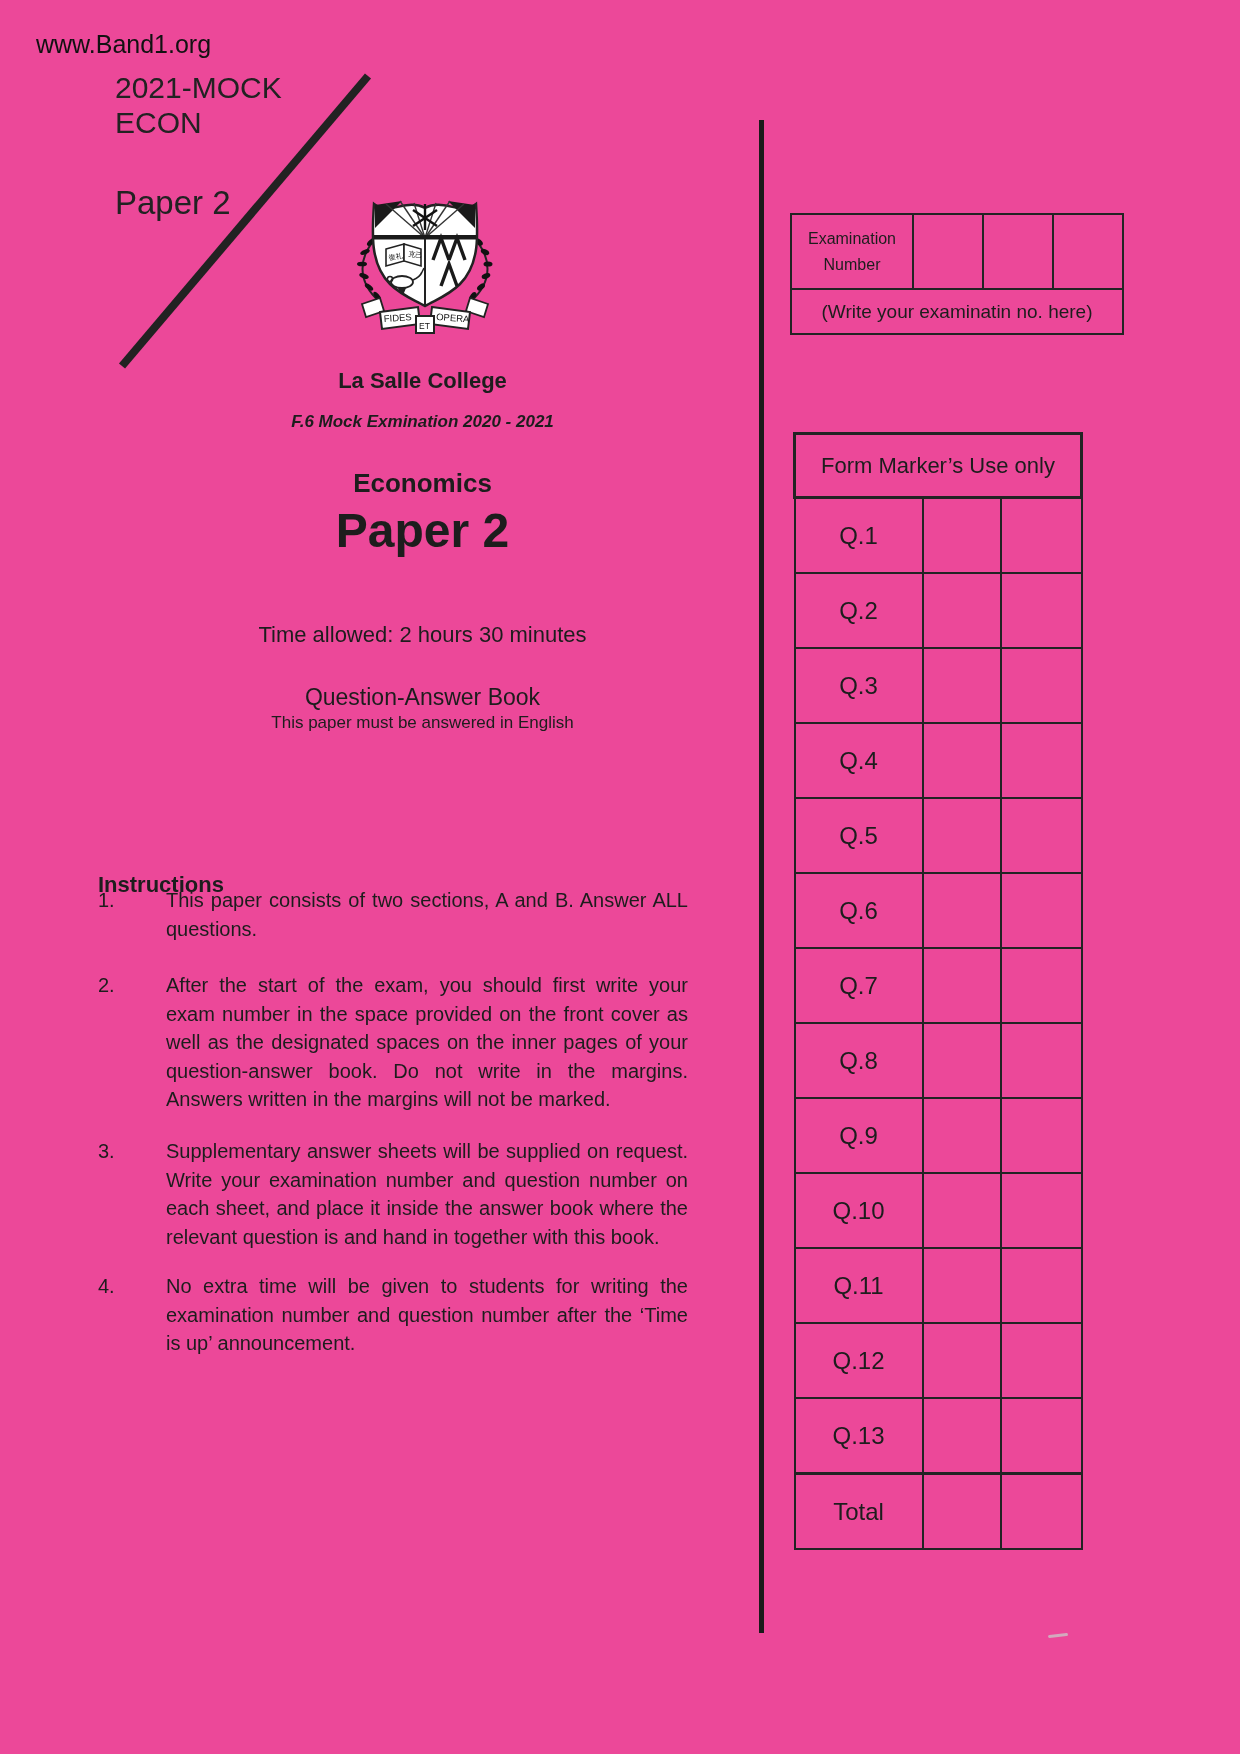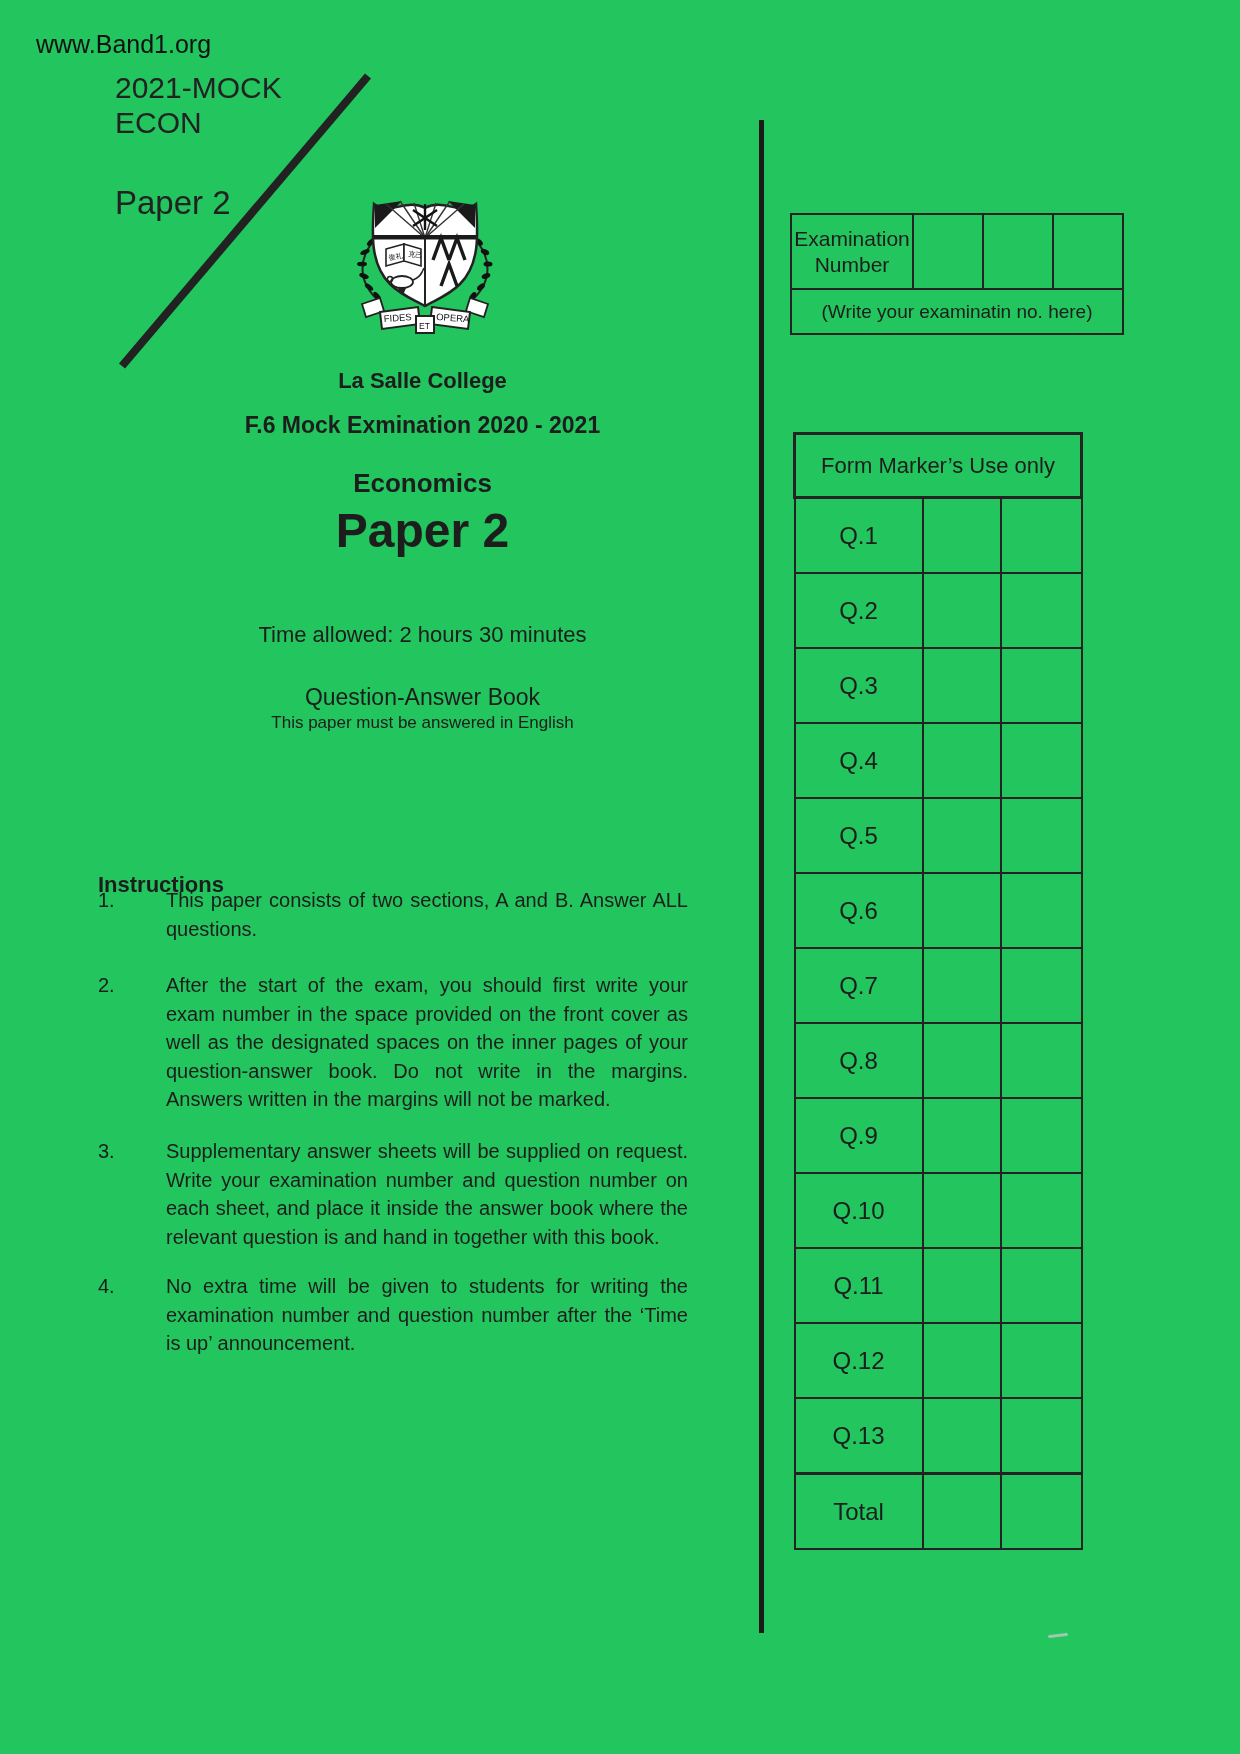--- a/index.html
+++ b/index.html
@@ -1,46 +1,46 @@
 <!DOCTYPE html>
 <html><head>
 <meta charset="utf-8">
 <style>
   html,body{margin:0;padding:0;background:#ffffff;}
   .page{
-    position:relative;width:1240px;height:1754px;background:#22c55e;
+    position:relative;width:1240px;height:1754px;background:#ec4899;
     font-family:"Liberation Sans", sans-serif;color:#1d1d1d;overflow:hidden;
   }
   .abs{position:absolute;}
   .site{left:36px;top:30px;font-size:25px;color:#111;}
   .corner-code{left:115px;top:70px;font-size:30px;line-height:35px;color:#222;}
   .corner-paper{left:115px;top:184px;font-size:33px;color:#222;}
   .slash{left:98px;top:60px;}
   .crest{left:340px;top:186px;}
   .mh{left:95px;width:655px;text-align:center;}
   .mh-school{top:368px;font-size:22px;font-weight:bold;}
-  .mh-exam{top:412px;font-size:23px;font-weight:bold;}
+  .mh-exam{top:412px;font-size:17px;font-weight:bold;font-style:italic;}
   .mh-subject{top:468px;font-size:26px;font-weight:bold;}
   .mh-paper{top:503px;font-size:48px;font-weight:bold;}
   .mh-time{top:622px;font-size:22px;}
   .mh-book{top:684px;font-size:23px;}
   .mh-lang{top:713px;font-size:17px;}
   .instr-head{left:98px;top:831px;font-size:22px;font-weight:bold;margin-top:41px;}
   .item{left:98px;width:564px;font-size:20px;line-height:28.5px;}
   .item .num{position:absolute;left:0;top:0;}
   .item .itext{margin-left:68px;width:522px;text-align:justify;}
   .item.i1{top:886px;}
   .item.i2{top:971px;}
   .item.i3{top:1137px;}
   .item.i4{top:1272px;}
   .vrule{left:759px;top:120px;width:5px;height:1513px;background:#1a1a1a;}
   table{border-collapse:collapse;table-layout:fixed;}
   .exambox{left:790px;top:213px;width:332px;}
   .exambox td{border:2px solid #232323;text-align:center;vertical-align:middle;}
-  .exambox .examlbl{height:71px;font-size:21px;line-height:26px;}
+  .exambox .examlbl{height:71px;font-size:16px;line-height:26px;}
   .exambox .blank{height:71px;}
   .exambox .caption{height:41px;font-size:19px;}
   .marker{left:793px;top:432px;width:287px;}
   .marker th{height:59px;font-size:22px;font-weight:normal;border:3px solid #232323;text-align:center;}
   .marker td{border:2px solid #232323;height:71px;font-size:24px;text-align:center;vertical-align:middle;}
   .marker tr.total-row td{border-top:3px solid #232323;}
   .artifact{left:1048px;top:1634px;width:20px;height:3px;background:#c9c9c9;border-radius:2px;transform:rotate(-6deg);opacity:.75;}
 </style>
 </head>
 <body>

